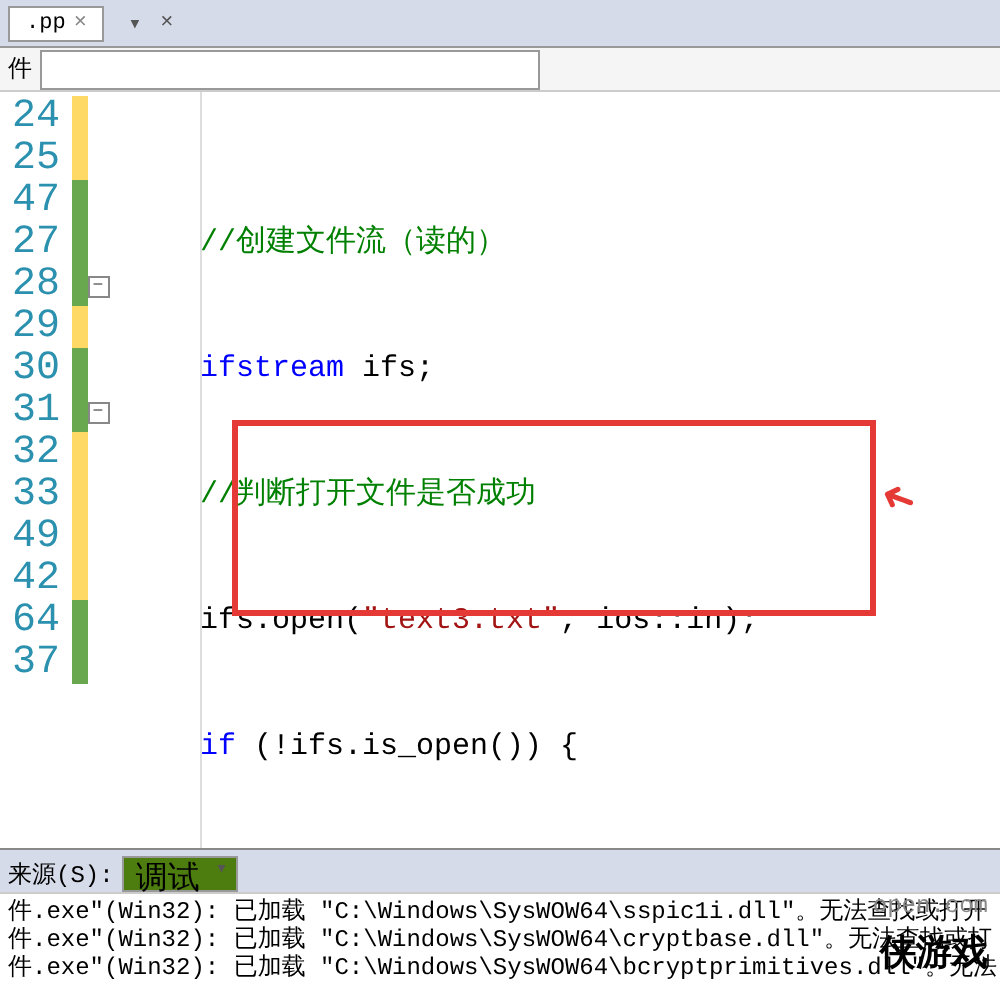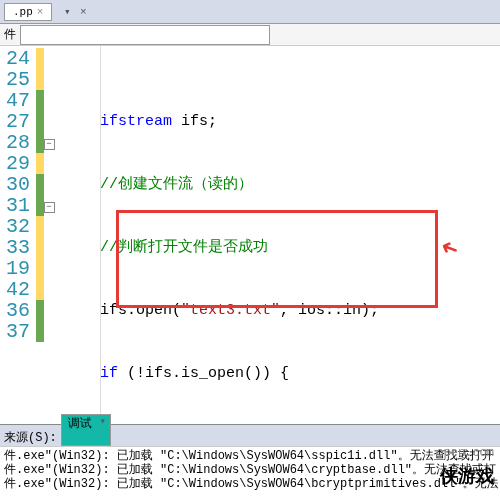--- a/index.html
+++ b/index.html
@@ -26,21 +26,21 @@
 .vline { position: absolute; top: 0; bottom: 0; width: 1px; background: #ddd; }
 .kw { color: #0000ff; text-align: right; }
 .type { color: #0000ff; }
 .str { color: #a31515; }
 .ident { color: #000; }
 .comment { color: #008000; }
 .highlight-box { position: absolute; border: 3px solid #e53935; pointer-events: none; }
 .arrow { position: absolute; color: #e53935; font-size: 28px; transform: rotate(200deg); pointer-events: none; }
 .bottom { position: absolute; bottom: 0; left: 0; right: 0; }
 .output-head { height: 22px; background: #d6dbe9; border-top: 1px solid #888; display: flex; align-items: flex-end; font-size: 12px; padding: 0 4px; gap: 4px; }
-.output-dd { border: 1px solid #999; background: #14b8a6; padding: 0 18px 0 6px; height: 32px; font-size: 12px; position: relative; }
+.output-dd { border: 1px solid #999; background: #4d7c0f; padding: 0 18px 0 6px; height: 18px; font-size: 16px; position: relative; }
 .output-dd:after { content: "▾"; position: absolute; right: 4px; top: 0; font-size: 10px; color: #555; }
 .output-body { height: 54px; background: #fff; font-size: 12px; padding: 2px 4px; line-height: 14px; white-space: pre; overflow: hidden; border-top: 1px solid #ccc; color: #000; }
 .watermark { position: absolute; right: 6px; bottom: 40px; font-size: 12px; color: #888; pointer-events: none; }
 .watermark-logo { position: absolute; right: 6px; bottom: 12px; font-size: 18px; color: #000; font-weight: bold; pointer-events: none; }
 </style>
 </head>
 <body>
 
 <div class="toolbar">
   <div class="tab">
@@ -64,23 +64,23 @@
       <div>24</div>
       <div>25</div>
     <div>47</div>
       <div>27</div>
       <div>28</div>
     <div>29</div>
       <div>30</div>
       <div>31</div>
     <div>32</div>
       <div>33</div>
-      <div>19</div>
+      <div>49</div>
     <div>42</div>
-      <div>36</div>
+      <div>64</div>
       <div>37</div>
   </div>
   <div class="gutter-fold">
     <div>
         <span class="marker yellow"></span>
       </div>
     <div>
         <span class="marker yellow"></span>
       </div>
     <div>
@@ -112,22 +112,22 @@
     <div>
         <span class="marker green"></span>
       </div>
     <div>
         <span class="marker green"></span>
       </div>
     <div></div>
   </div>
   <div class="code">
     <div class="vline" style="left:38px"></div>
+    <div class="code-line">    <span class="comment">//创建文件流（读的）</span></div>
     <div class="code-line">    <span class="type">ifstream</span><span class="ident"> ifs;</span></div>
-    <div class="code-line">    <span class="comment">//创建文件流（读的）</span></div>
     <div class="code-line">    <span class="comment">//判断打开文件是否成功</span></div>
     <div class="code-line">    <span class="ident">ifs.open(</span><span class="str">"text3.txt"</span><span class="ident">, ios::in);</span></div>
     <div class="code-line">    <span class="kw">if</span><span class="ident"> (!ifs.is_open()) {</span></div>
     <div class="code-line">        <span class="ident">cout &lt;&lt; </span><span class="str">"文件打开失败！"</span><span class="ident"> &lt;&lt; endl;</span></div>
     <div class="code-line">    <span class="ident">}</span></div>
     
     
     
     
     

